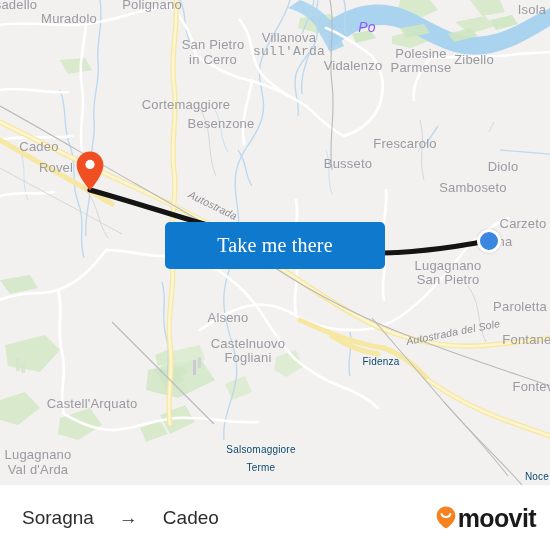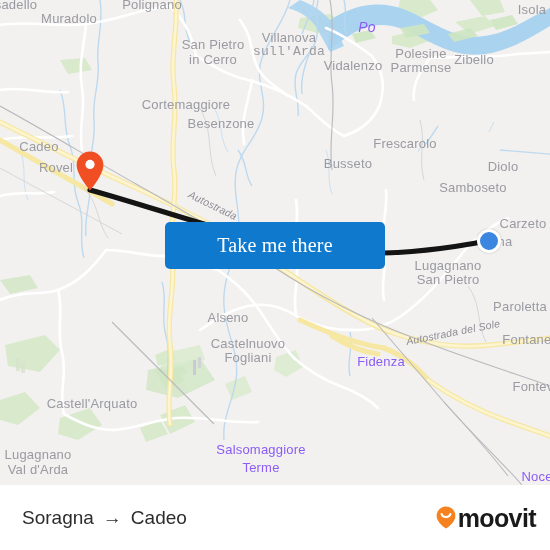--- a/index.html
+++ b/index.html
@@ -40,21 +40,21 @@
     position: absolute;
     color: #9a9aa2;
     font-family: "Liberation Sans", sans-serif;
     font-size: 11.5px;
     white-space: nowrap;
     transform: translate(-50%, -50%);
     text-align: center;
     line-height: 1.15;
     letter-spacing: .2px;
   }
-  .maplabel.big { font-size: 13px; color: #8b5cf6; padding-left: 8px; }
+  .maplabel.big { font-size: 10px; color: #0c4a6e; padding-left: 8px; }
   .maplabel.med { font-size: 13px; }
   .maplabel.water { color: #8b5cf6; font-size: 14px; font-style: italic; }
   .maplabel.road {
     color: #8e8e96;
     font-size: 10.5px;
     font-style: italic;
   }
 
   
   #origin-pin {
@@ -131,21 +131,21 @@
   }
   #trip {
     position: absolute;
     left: 22px;
     top: 50%;
     transform: translateY(-50%);
     font-size: 19px;
     color: #2d2d2d;
     display: flex;
     align-items: center;
-    gap: 9px;
+    gap: 25px;
     white-space: nowrap;
   }
   #trip .arrow {
     font-size: 19px;
     color: #2d2d2d;
     line-height: 1;
   }
   #brand {
     position: absolute;
     right: 14px;

